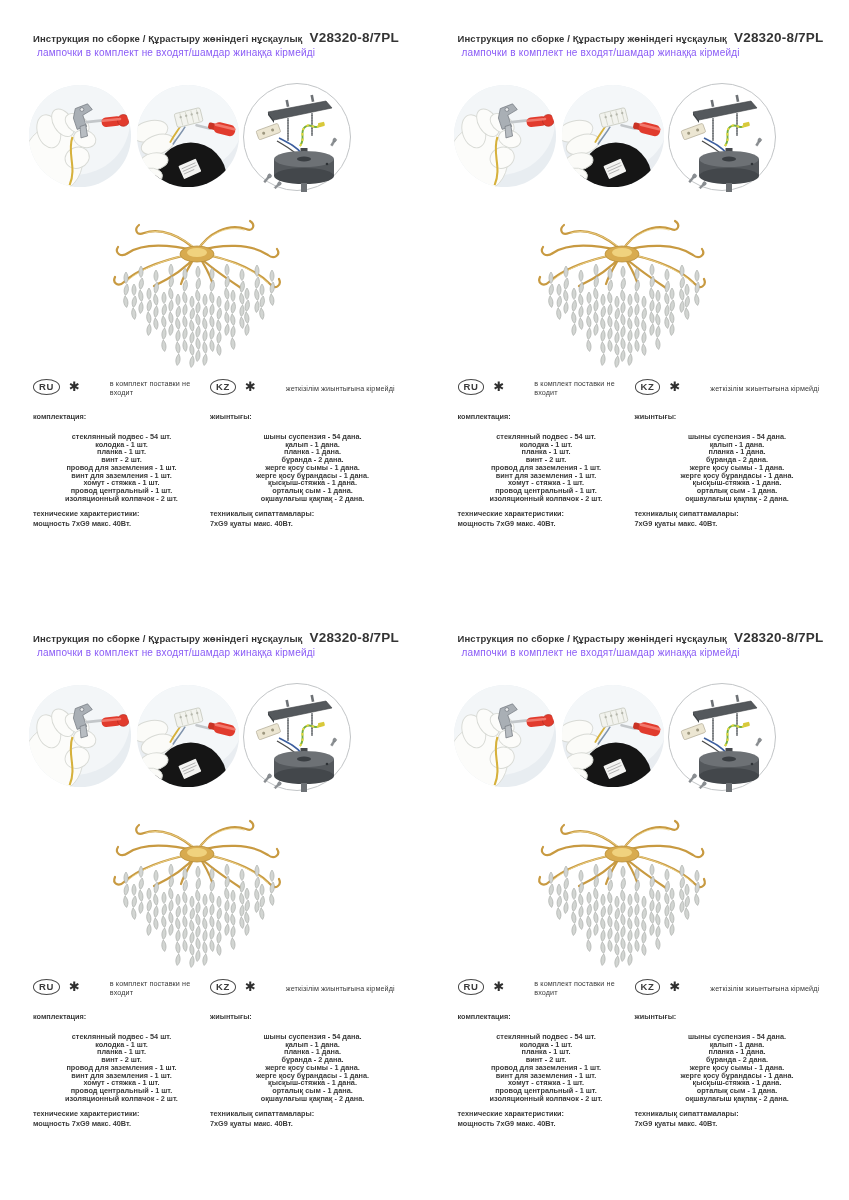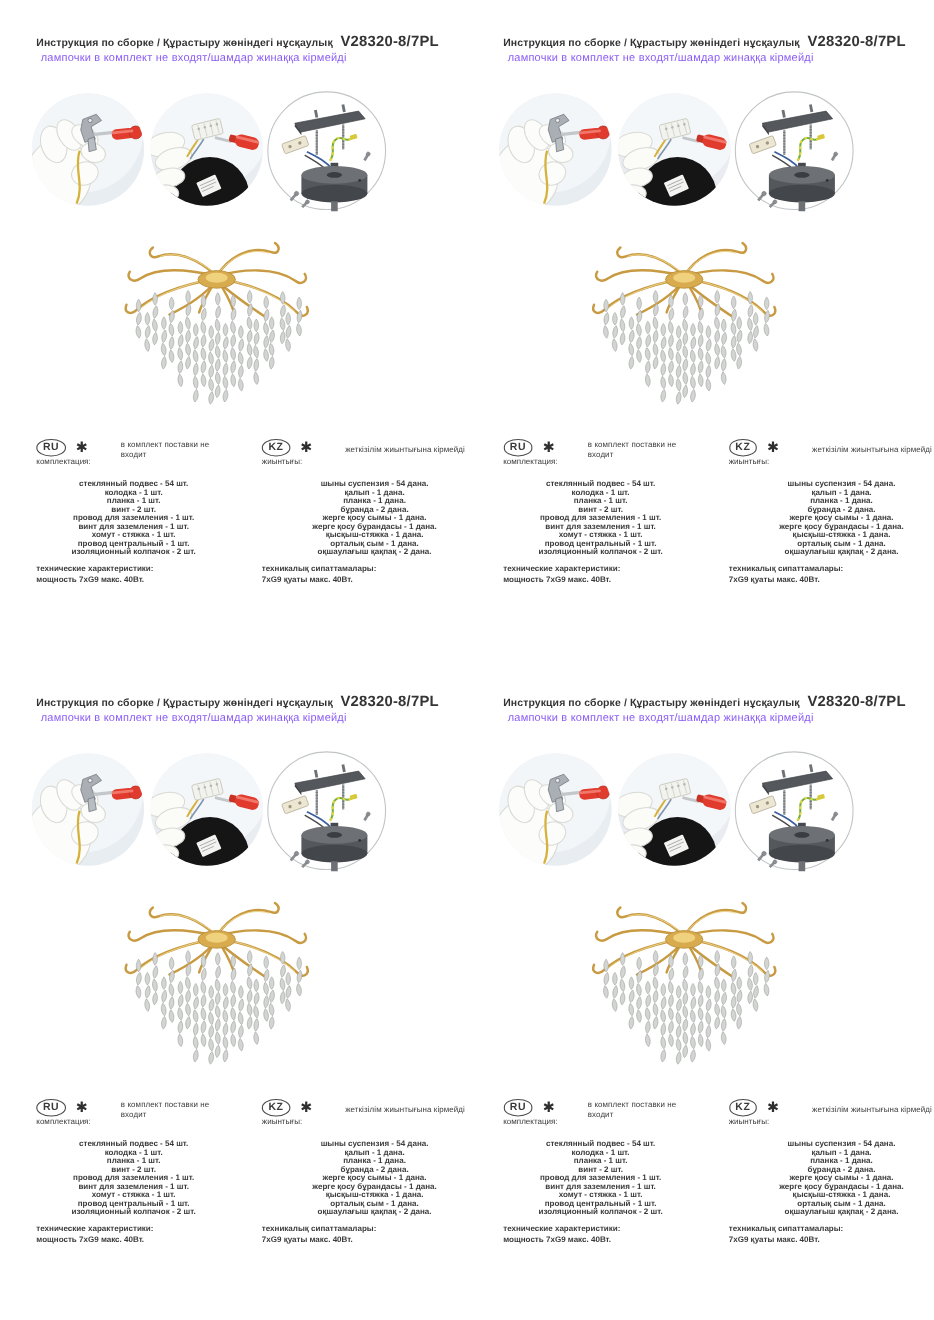--- a/index.html
+++ b/index.html
@@ -30,32 +30,32 @@
 
   
   .steps{position:absolute;left:28px;top:84px;display:flex;align-items:flex-start;}
   .step{display:block;}
   .step+.step{margin-left:4px;}
 
   
   .chand{position:absolute;left:88px;top:206px;}
 
   
-  .cols{position:absolute;left:33px;top:399px;display:flex;gap:28px;}
+  .cols{position:absolute;left:33px;top:379px;display:flex;}
   .col-ru{width:177px;flex:none;}
   .col-kz{width:205px;flex:none;}
   .brow{display:flex;align-items:center;height:16px;}
   .badge{
     border:1.5px solid #4a4a4a;border-radius:50%;
     font-size:9.5px;font-weight:bold;line-height:11px;
     padding:1px 5px 1.5px;letter-spacing:.6px;color:#3a3a3a;
   }
   .star{font-size:13px;font-weight:bold;color:#2f2f2f;margin:0 6px 0 9px;line-height:10px;}
   .note{font-size:7.2px;font-weight:normal;padding-top:2px;letter-spacing:.1px;margin-left:24px;}
-  .ltitle{font-size:7.3px;font-weight:normal;}
+  .ltitle{font-size:7.3px;font-weight:bold;margin-top:17px;}
   ul.items{list-style:none;margin:12px 0 0;font-size:7.3px;font-weight:bold;line-height:7.7px;text-align:center;}
   .tech{margin-top:7px;font-size:7.3px;font-weight:bold;line-height:9.8px;}
 </style>
 </head>
 <body>
 
 <div class="page" id="grid">
 
   <section class="panel">
 

